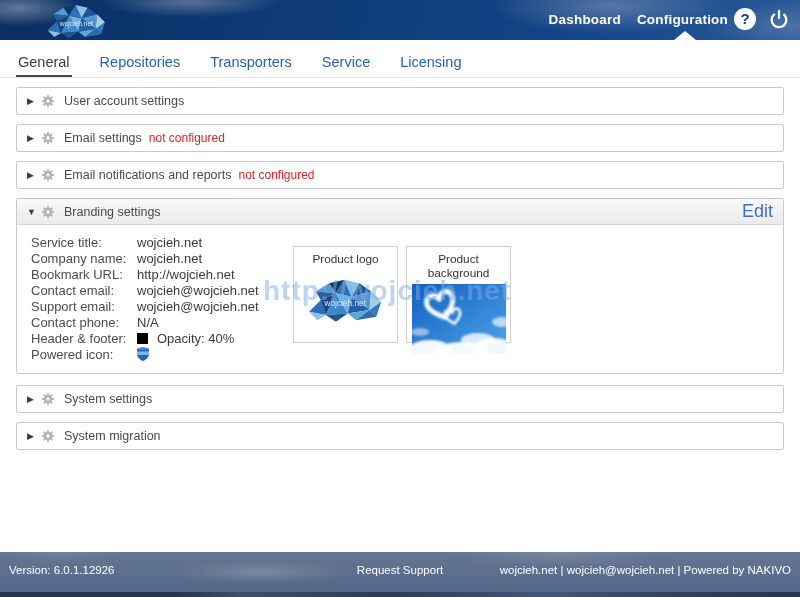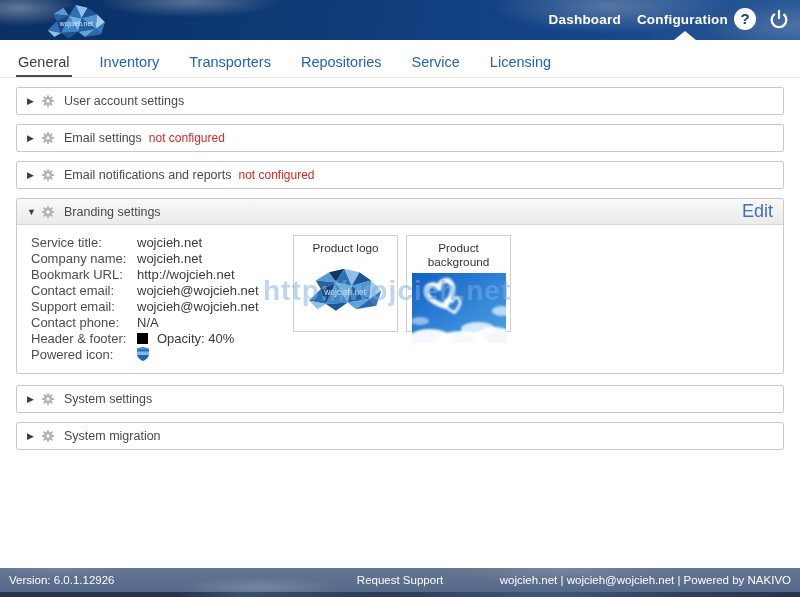--- a/index.html
+++ b/index.html
@@ -43,31 +43,31 @@
   .status { font-size:12px; color:#e02424; margin-left:7px; }
   .edit-link { margin-left:auto; color:#3f6fc1; font-size:18px; cursor:pointer; }
 
   
   .branding-body { position:relative; padding:9px 14px 11px; }
   .field-row { display:flex; height:16px; align-items:center; font-size:13px; }
   .f-label { width:106px; color:#4c4c4c; flex:none; }
   .f-value { color:#3a3a3a; display:flex; align-items:center; }
   .swatch { width:11px; height:11px; background:#000; display:inline-block; margin-right:9px; flex:none; }
   .shield-i { width:12px; height:14px; display:inline-block; }
-  .boxes { position:absolute; left:276px; top:10px; display:flex; gap:8px; }
+  .boxes { position:absolute; left:276px; top:21px; display:flex; gap:8px; }
   .pbox { width:105px; height:97px; border:1px solid #cfcfcf; text-align:center; background:#fff; }
   .pbox-title { font-size:11.8px; color:#333; margin-top:5px; }
   .pbox-logo-art { margin-top:6px; }
   .pbox-bg-art { margin:4px auto 0; display:block; }
   .watermark { position:absolute; left:246px; top:50px; font-size:28px; font-weight:bold;
                color:rgba(125,172,228,.50); letter-spacing:1px; white-space:nowrap; pointer-events:none; }
 
   
-  .footer { flex:none; height:24px; position:relative; display:flex; align-items:center;
-            color:#fff; font-size:11.5px; padding:4px 9px;
+  .footer { flex:none; height:40px; position:relative; display:flex; 
+            color:#fff; font-size:11.5px; padding:12px 9px;
     background:
       radial-gradient(ellipse 120px 16px at 260px 20px, rgba(255,255,255,.18), rgba(255,255,255,0) 70%),
       radial-gradient(ellipse 160px 18px at 560px 2px, rgba(255,255,255,.12), rgba(255,255,255,0) 70%),
       radial-gradient(ellipse 90px 14px at 60px 0px,  rgba(255,255,255,.10), rgba(255,255,255,0) 70%),
       linear-gradient(#647692,#55688a); }
   .footer-center { position:absolute; left:0; right:0; text-align:center; cursor:pointer; }
   .footer-right { margin-left:auto; position:relative; }
   .bottomstrip { flex:none; height:5px;
     background:linear-gradient(90deg,#26344e 0%,#26344e 22%,#3e4f6c 30%,#2c3a56 48%,#445677 68%,#32405c 85%,#26344e 100%); }
 
@@ -135,23 +135,22 @@
       <svg class="power-btn" viewBox="0 0 24 24">
         <circle cx="12" cy="13" r="8" fill="none" stroke="#fff" stroke-width="2.4" stroke-dasharray="32.7 10" transform="rotate(0 12 13)"></circle>
         <line x1="12" y1="3" x2="12" y2="11" stroke="#fff" stroke-width="2.4" stroke-linecap="round"></line>
       </svg>
     </div>
     <div class="caret-up"></div>
   </div>
 
   <div class="tabbar">
     <div class="tab active">General</div>
-    <div class="tab">Inventory</div>
+    <div class="tab">Repositories</div>
     <div class="tab">Transporters</div>
-    <div class="tab">Repositories</div>
     <div class="tab">Service</div>
     <div class="tab">Licensing</div>
   </div>
 
   <div class="content">
 
     <div class="acc">
       <div class="acc-head">
         <span class="arrow">▶</span>
         <svg class="gear-i">

